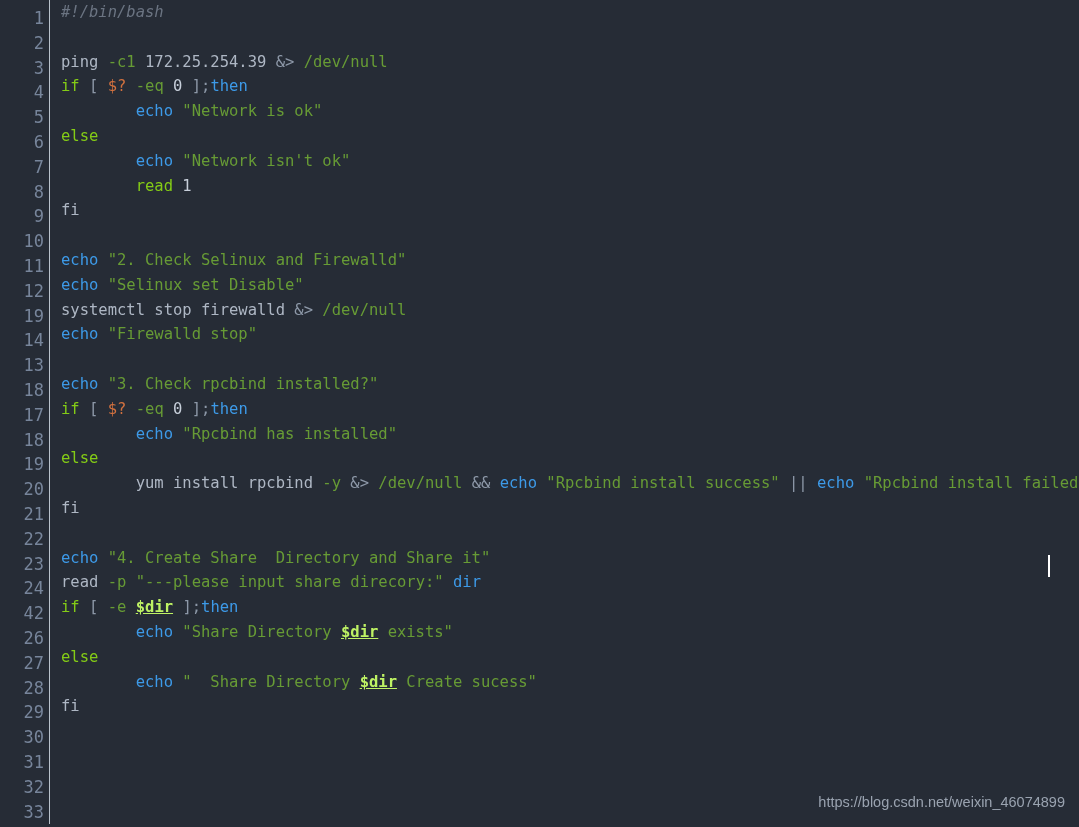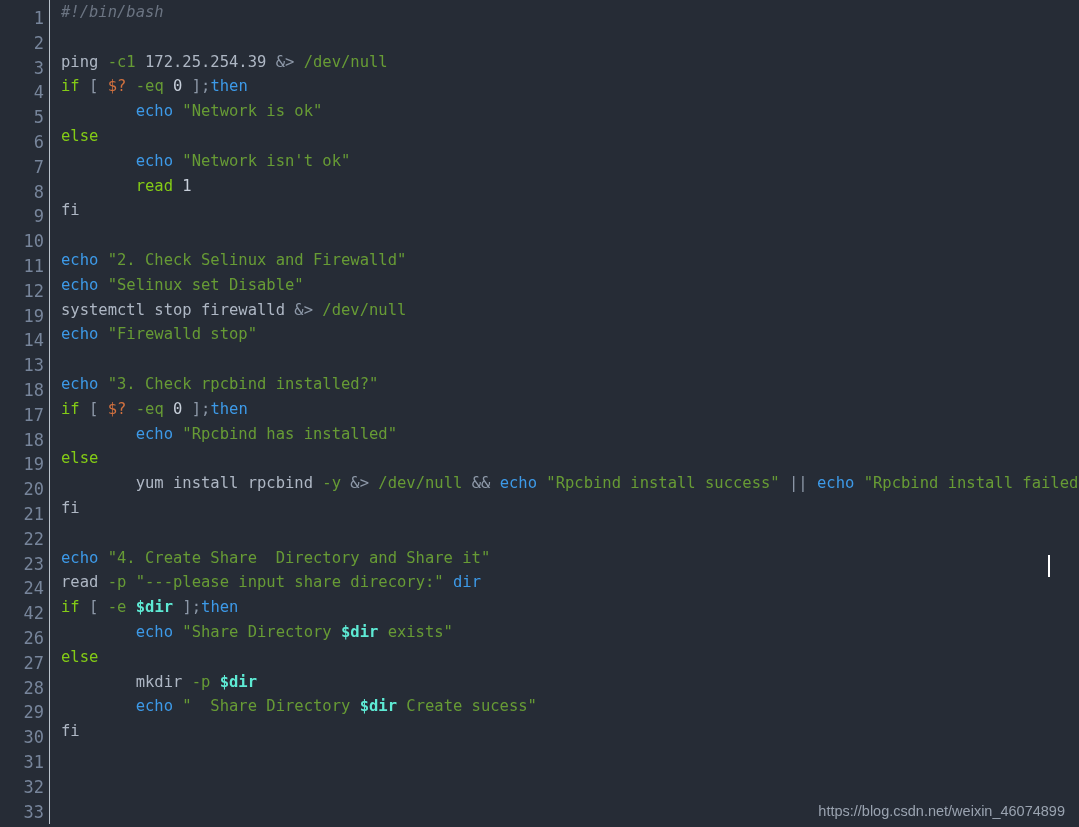--- a/index.html
+++ b/index.html
@@ -60,40 +60,40 @@
     color: #aab3c0;
     font-family: "DejaVu Sans Mono", monospace;
   }
 
   
   .t-comment  { color: #6b7482; font-style: italic; }
   .t-plain    { color: #aeb7c4; }
   .t-kw       { color: #3d9ae8; }            
   .t-ctrl     { color: #84cc16; }            
   .t-str      { color: #679b35; }            
-  .t-var      { color: #5eead4; font-weight: bold; }  
+  .t-var      { color: #bef264; font-weight: bold; text-decoration: underline; }  
   .t-var2     { color: #d2713f; }            
   .t-op       { color: #8d98a8; }            
   .t-num      { color: #c7cfda; }            
 
   
   #caret {
     position: absolute;
     width: 2px;
     height: 22px;
     background: #ffffff;
     left: 1048px;
     top: 555px;
   }
 
   
   #watermark {
     position: absolute;
     right: 14px;
-    bottom: 8px;
+    bottom: 17px;
     font-family: "Liberation Sans", sans-serif;
     font-size: 14.5px;
     color: #9aa3b0;
     white-space: nowrap;
     user-select: none;
   }
 </style>
 </head>
 <body>
 
@@ -156,21 +156,20 @@
       <div class="codeline"><span class="t-plain">        </span><span class="t-kw">echo</span><span class="t-plain"> </span><span class="t-str">"Rpcbind has installed"</span></div>
       <div class="codeline"><span class="t-ctrl">else</span></div>
       <div class="codeline"><span class="t-plain">        yum install rpcbind </span><span class="t-str">-y</span><span class="t-plain"> </span><span class="t-op">&amp;&gt;</span><span class="t-plain"> </span><span class="t-str">/dev/null</span><span class="t-plain"> </span><span class="t-op">&amp;&amp;</span><span class="t-plain"> </span><span class="t-kw">echo</span><span class="t-plain"> </span><span class="t-str">"Rpcbind install success"</span><span class="t-plain"> </span><span class="t-op">||</span><span class="t-plain"> </span><span class="t-kw">echo</span><span class="t-plain"> </span><span class="t-str">"Rpcbind install failed"</span></div>
       <div class="codeline"><span class="t-plain">fi</span></div>
       <div class="codeline">&nbsp;</div>
       <div class="codeline"><span class="t-kw">echo</span><span class="t-plain"> </span><span class="t-str">"4. Create Share  Directory and Share it"</span></div>
       <div class="codeline"><span class="t-plain">read </span><span class="t-str">-p</span><span class="t-plain"> </span><span class="t-str">"---please input share direcory:"</span><span class="t-plain"> </span><span class="t-kw">dir</span></div>
       <div class="codeline"><span class="t-ctrl">if</span><span class="t-plain"> </span><span class="t-op">[</span><span class="t-plain"> </span><span class="t-str">-e</span><span class="t-plain"> </span><span class="t-var">$dir</span><span class="t-plain"> </span><span class="t-op">]</span><span class="t-op">;</span><span class="t-kw">then</span></div>
       <div class="codeline"><span class="t-plain">        </span><span class="t-kw">echo</span><span class="t-plain"> </span><span class="t-str">"Share Directory </span><span class="t-var">$dir</span><span class="t-str"> exists"</span></div>
       <div class="codeline"><span class="t-ctrl">else</span></div>
-      <div class="codeline"><span class="t-plain">        mkdir </span><span class="t-str">-p</span><span class="t-plain"> </span><span class="t-var">$dir</span></div>
       <div class="codeline"><span class="t-plain">        </span><span class="t-kw">echo</span><span class="t-plain"> </span><span class="t-str">"  Share Directory </span><span class="t-var">$dir</span><span class="t-str"> Create sucess"</span></div>
       <div class="codeline"><span class="t-plain">fi</span></div>
     </div>
 
   <div id="caret" style="left: 1048px; top: 555px;"></div>
 
   <div id="watermark">https://blog.csdn.net/weixin_46074899</div>
 
 </div>
 

